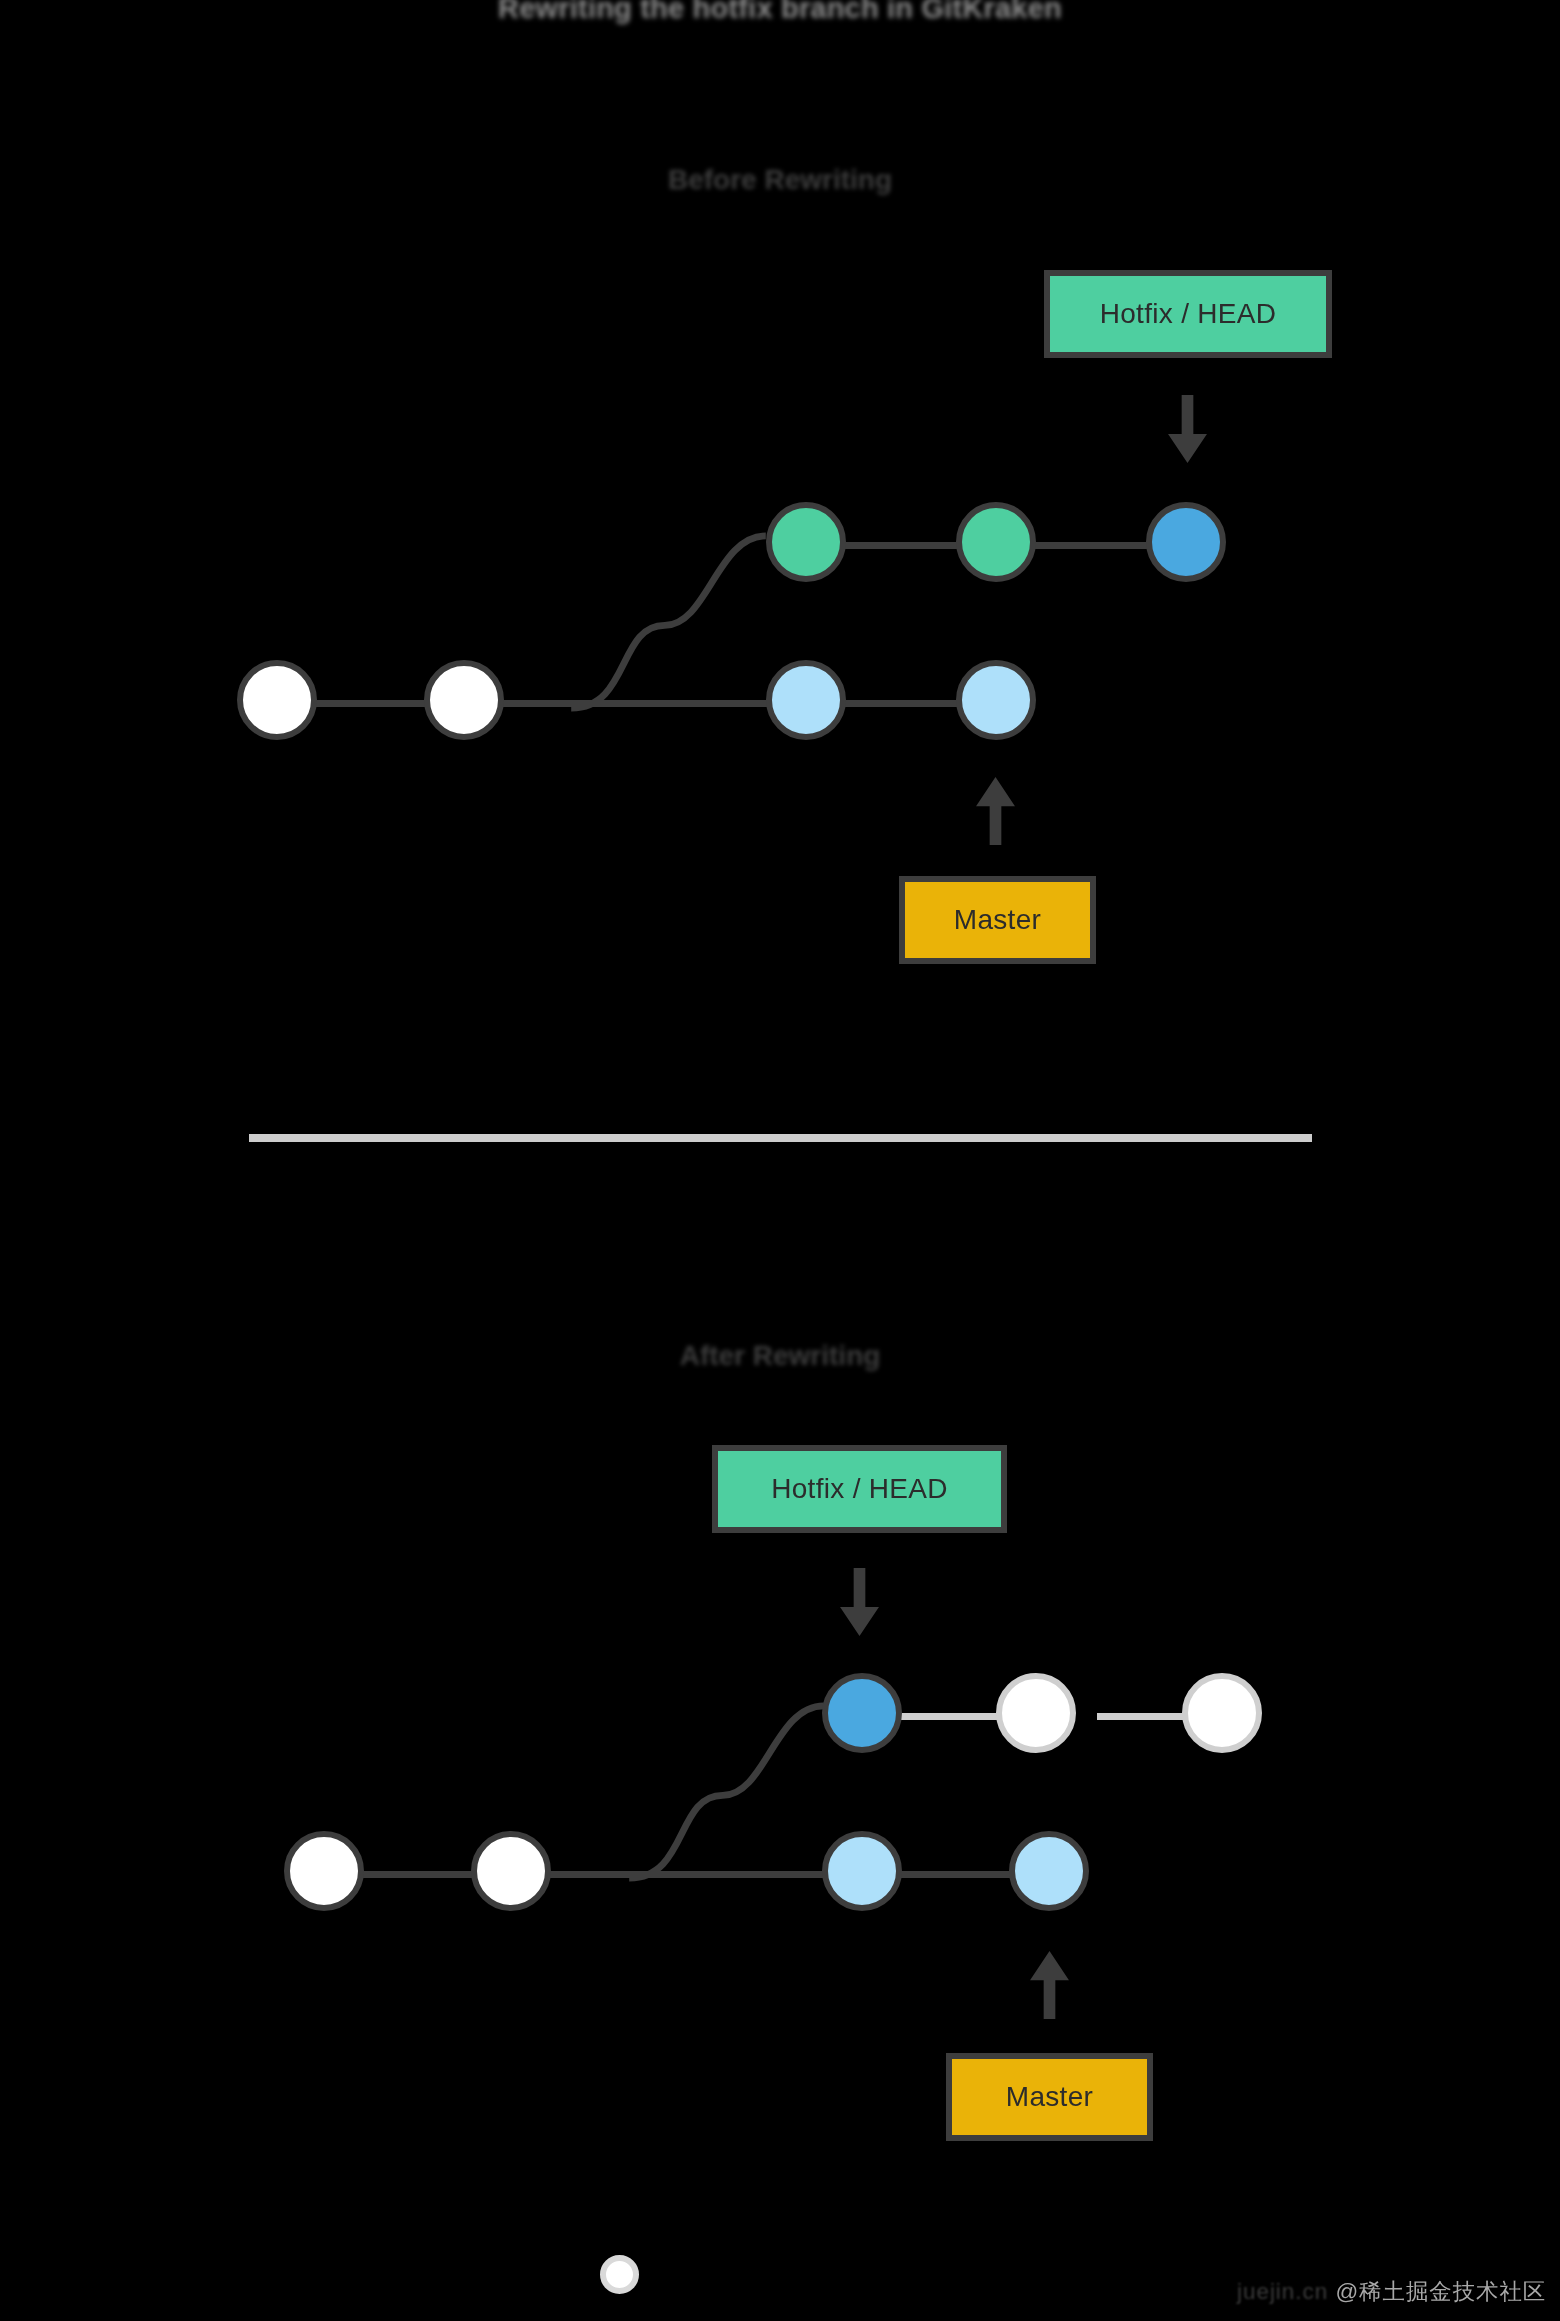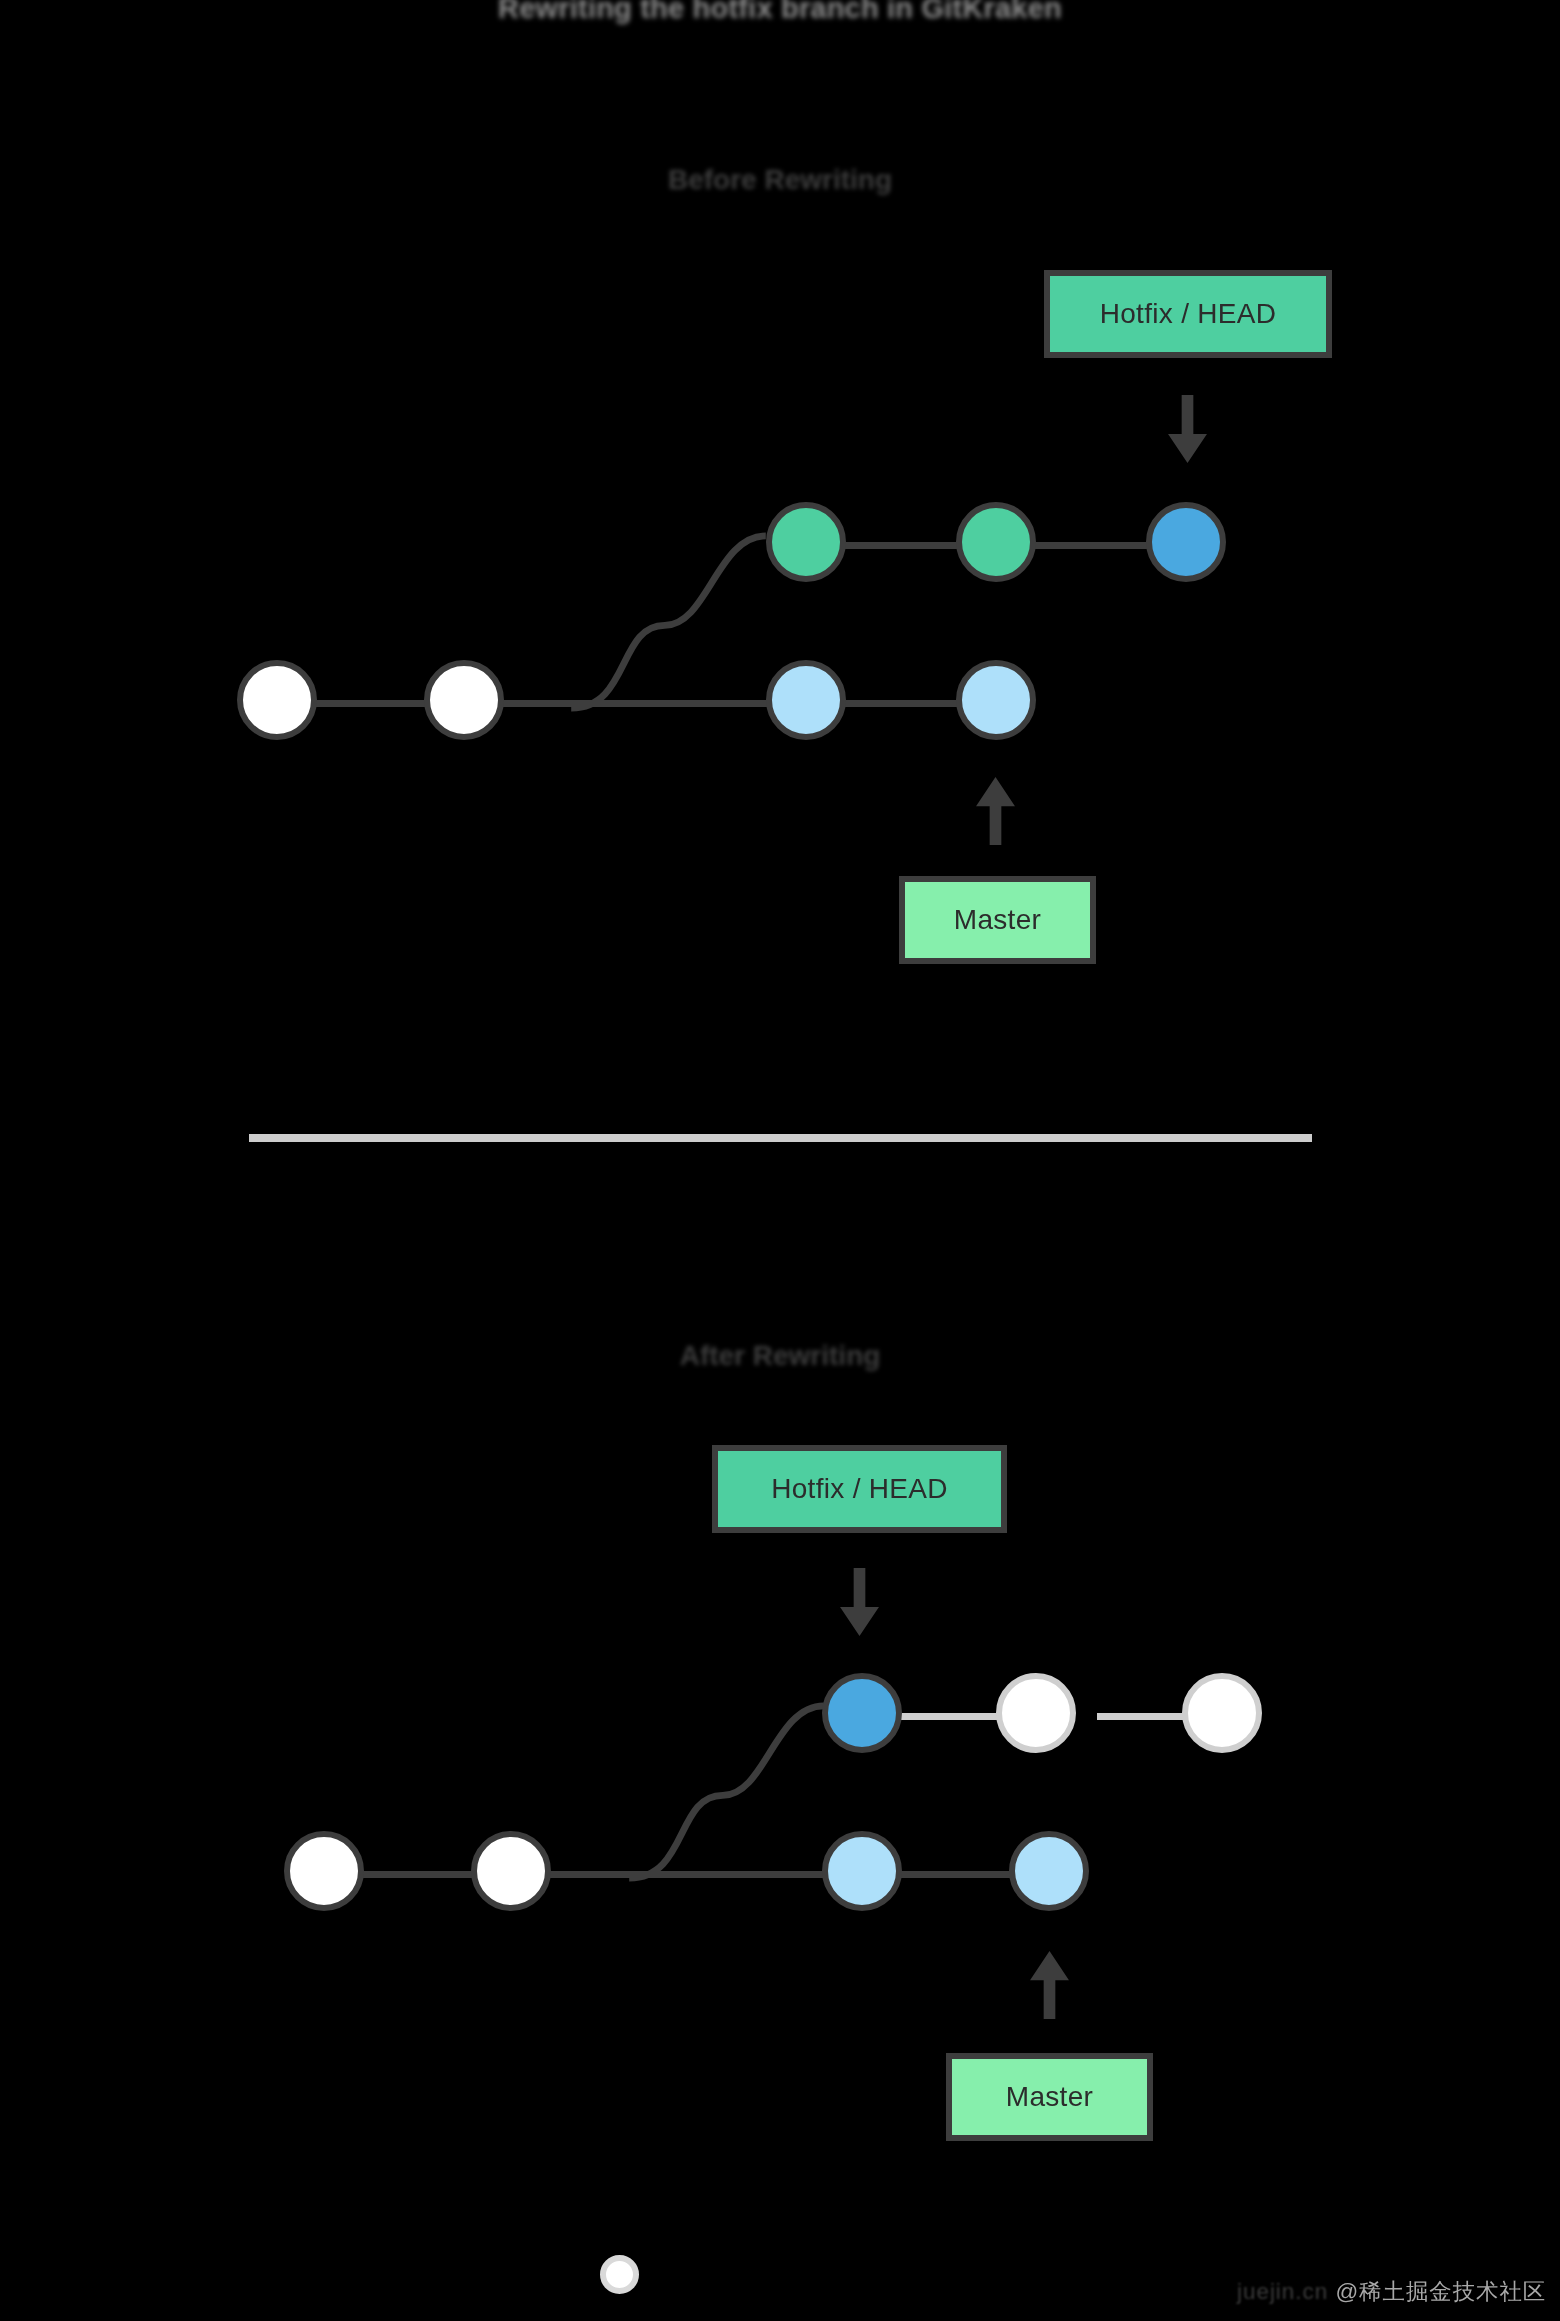--- a/index.html
+++ b/index.html
@@ -48,21 +48,21 @@
     border: 6.8px solid #3d3d3d;
     display: flex;
     align-items: center;
     justify-content: center;
     font-size: 28px;
     color: #2c2c2c;
     letter-spacing: 0.3px;
     white-space: nowrap;
   }
   .label-box.green { background: #4ecfa0; }
-  .label-box.blue  { background: #86efac; text-align: right; }
+  .label-box.blue  { background: #eab308; text-align: right; }
 
   
   .node {
     position: absolute;
     box-sizing: border-box;
     border-radius: 50%;
     border: 6.8px solid #3d3d3d;
   }
   .node.white   { background: #ffffff; }
   .node.green   { background: #4ecfa0; }

